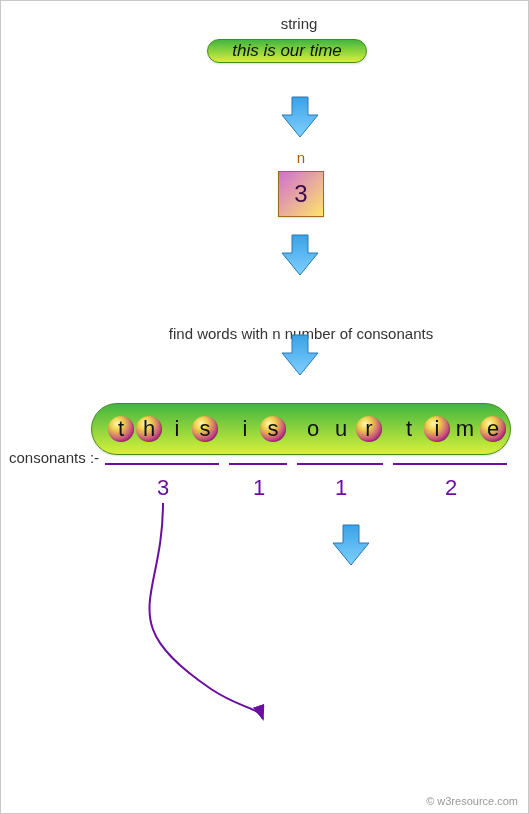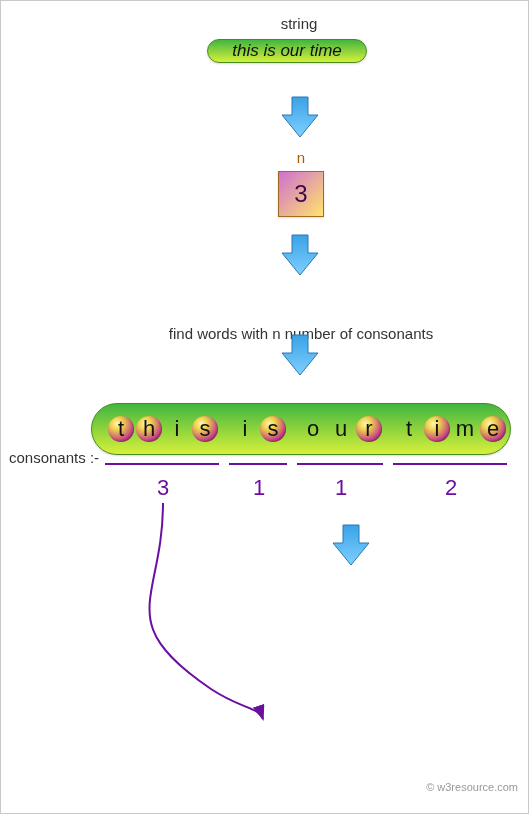--- a/index.html
+++ b/index.html
@@ -110,21 +110,21 @@
   .result {
     position: absolute;
     font-size: 30px;
     letter-spacing: 8px;
     color: #333;
     font-family: Arial, sans-serif;
   }
   .watermark {
     position: absolute;
     right: 10px;
-    bottom: 20px;
+    bottom: 6px;
     font-size: 11px;
     color: #999;
     margin-top: 32px;
   }
 </style>
 </head>
 <body>
 
 <div class="canvas">
 

